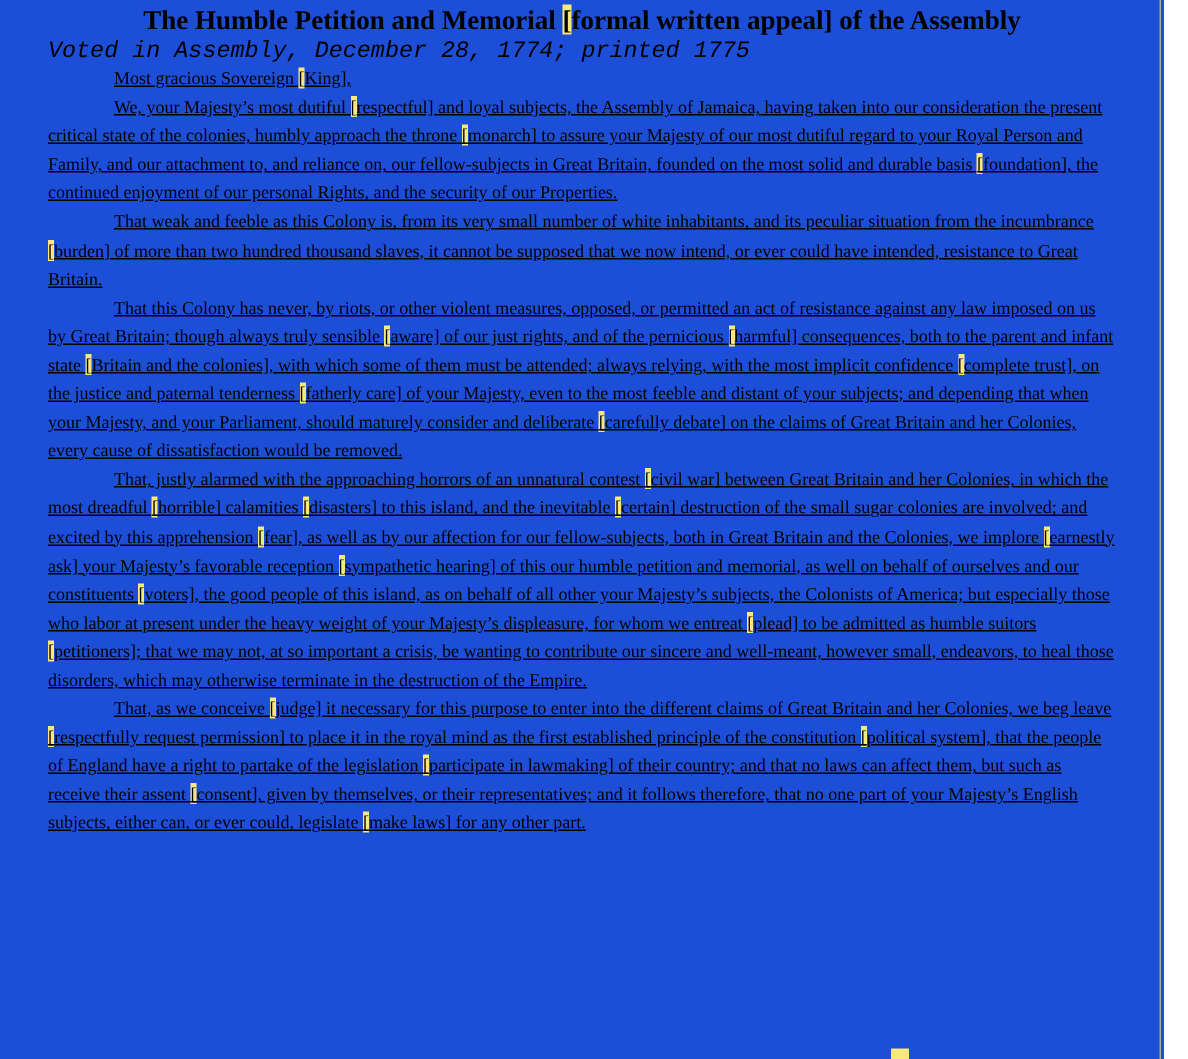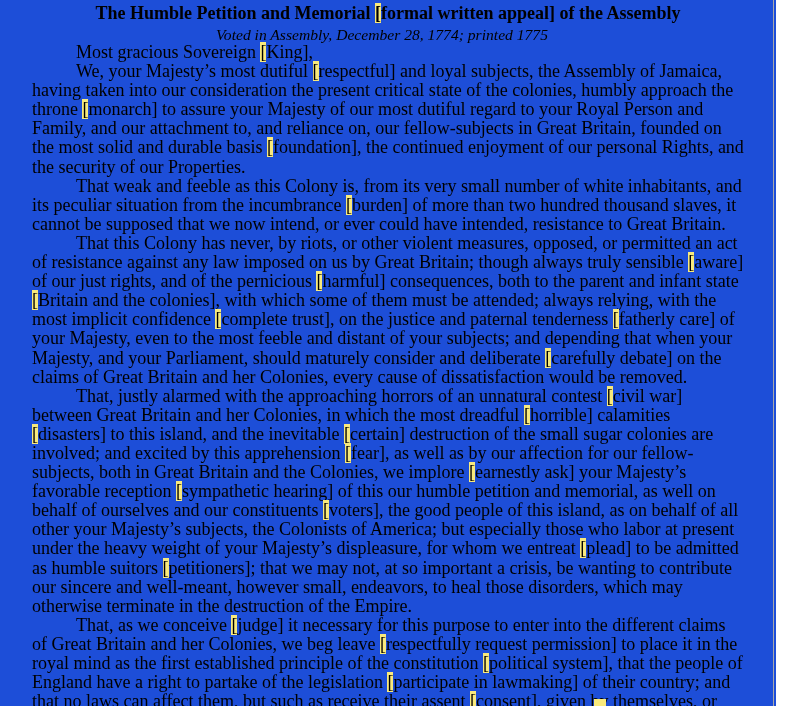--- a/index.html
+++ b/index.html
@@ -16,32 +16,34 @@
     background:var(--edge-color,#aaaaaa);
   }
   .content{padding:2px 32px 0 32px;}
   .title{
     text-align:center;
     font-weight:bold;
     font-size:18px;
     line-height:23.5px;
   }
   .byline{
-    text-align:center;
+    text-align:left;
     font-style:italic;
     font-size:15.6px;
     line-height:17.5px;
     padding-right:12px;
+    font-family:Liberation Mono, monospace;
   }
   .bodytext p{
     margin:0;
     text-indent:44px;
-    font-size:18px;
+    font-size:12px;
     line-height:19.1px;
     text-align:left;
+    text-decoration:underline;
   }
   .hl{background:var(--hl-color,#f8e97d);}
   .sliver{
     position:absolute;left:594px;top:699px;width:12px;height:7px;
     background:var(--hl-color,#f8e97d);
   }
 </style>
 </head>
 <body>
 

